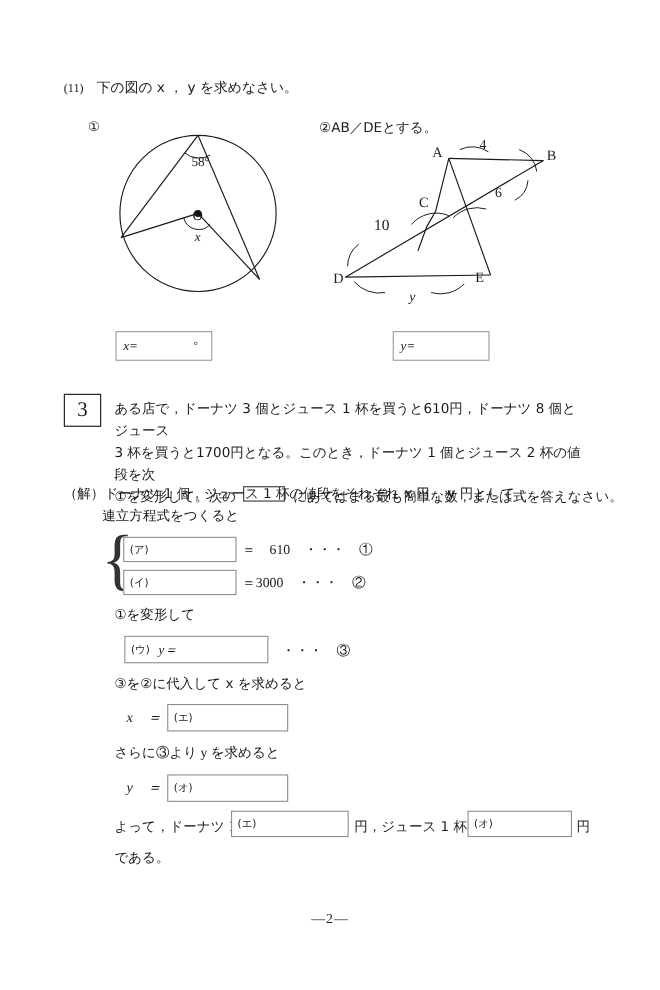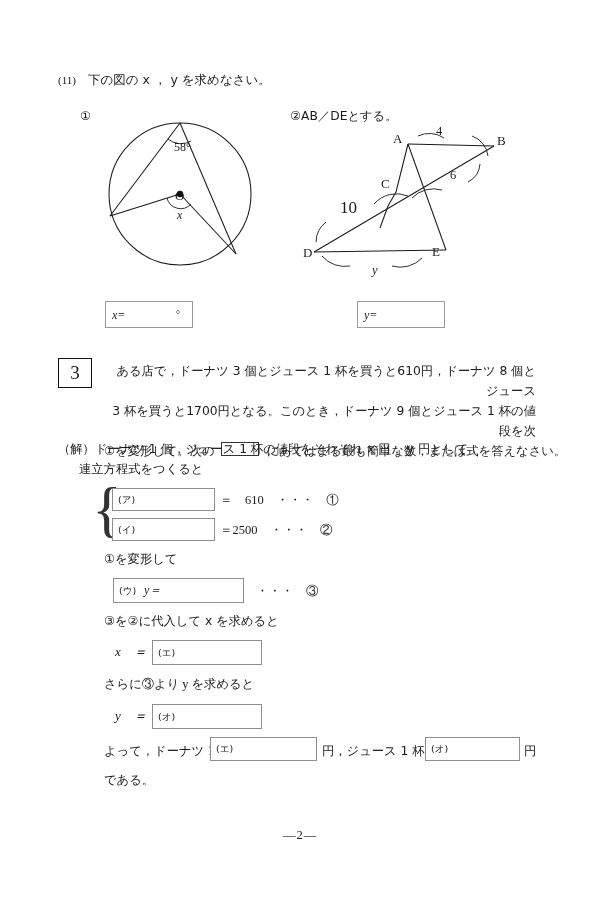--- a/index.html
+++ b/index.html
@@ -52,37 +52,37 @@
     border:1.4px solid #111;
     box-sizing:border-box;
     text-align:center;
     font-size:19px; line-height:28px;
     font-family:"Liberation Serif", serif;
   }
   #q3text {
     position:absolute; left:104px; top:362px; width:432px;
     font-size:12.3px; line-height:1.62;
     font-family:"DejaVu Sans", sans-serif;
-    text-align:right;
+    text-align:left;
   }
   .inlinebox {
     display:inline-block;
     width:36px; height:12px;
     border:1px solid #333;
     vertical-align:-1px;
     margin:0 3px;
   }
 
   
   #solhead {
     position:absolute; left:58px; top:440px; width:470px;
     font-size:12.3px; line-height:1.6;
     font-family:"DejaVu Sans", sans-serif;
   }
-  #solhead .l2 { margin-left:21px; }
+  #solhead .l2 { margin-left:35px; }
 
   .step {
     position:absolute;
     font-size:12.3px;
     font-family:"DejaVu Sans", sans-serif;
   }
 
   .brace {
     position:absolute;
     font-family:"Liberation Serif", serif;
@@ -198,37 +198,37 @@
   </div>
 
   <div class="abs lab" style="left:393px; top:131px; font-size:13px; font-family:'Liberation Serif',serif;">A</div>
   <div class="abs" style="left:497px; top:133px; font-size:13px; font-family:'Liberation Serif',serif;">B</div>
   <div class="abs" style="left:381px; top:176px; font-size:13px; font-family:'Liberation Serif',serif;">C</div>
   <div class="abs" style="left:303px; top:245px; font-size:13px; font-family:'Liberation Serif',serif;">D</div>
   <div class="abs" style="left:432px; top:244px; font-size:13px; font-family:'Liberation Serif',serif;">E</div>
 
   <div class="abs" style="left:436px; top:124px; font-size:12.5px; font-family:'Liberation Serif',serif;">4</div>
   <div class="abs" style="left:450px; top:168px; font-size:12.5px; font-family:'Liberation Serif',serif;">6</div>
-  <div class="abs" style="left:340px; top:198px; font-size:17px; font-family:'Liberation Serif',serif;">10</div>
+  <div class="abs" style="left:340px; top:198px; font-size:14px; font-family:'Liberation Serif',serif;">10</div>
   <div class="abs" style="left:372px; top:263px; font-size:12.5px; font-style:italic; font-family:'Liberation Serif',serif;">y</div>
 
   <div class="ansbox" style="left:105px; top:301px; width:88px; height:27px;">
     <span class="lbl mi">x=</span>
     <span class="deg">°</span>
   </div>
 
   <div class="ansbox" style="left:357px; top:301px; width:88px; height:27px;">
     <span class="lbl mi">y=</span>
   </div>
 
   <div id="qnum3">3</div>
 
   <div id="q3text">
     <div>ある店で，ドーナツ 3 個とジュース 1 杯を買うと610円，ドーナツ 8 個とジュース</div>
-    <div>3 杯を買うと1700円となる。このとき，ドーナツ 9 個とジュース 1 杯の値段を次</div>
+    <div>3 杯を買うと1700円となる。このとき，ドーナツ 1 個とジュース 2 杯の値段を次</div>
     <div class="nowrap">
       <span>①を変形して。次の</span>
       <span class="inlinebox"></span>
       <span>にあてはまる最も簡単な数，または式を答えなさい。</span>
     </div>
   </div>
 
   <div id="solhead">
     <div class="nowrap">
       <span>（解）</span><span>ドーナツ 1 個，ジュース 1 杯の値段をそれぞれ x 円， y 円として，</span>
@@ -239,21 +239,21 @@
   <div class="brace" style="left:92px; top:478px;">{</div>
 
   <div class="eqbox" style="left:112px; top:488px; width:103px; height:23px;">
     <span class="tag">(ア)</span>
   </div>
   <div class="eqrhs" style="left:220px; top:492px;">＝　610　・・・　①</div>
 
   <div class="eqbox" style="left:112px; top:518px; width:103px; height:23px;">
     <span class="tag">(イ)</span>
   </div>
-  <div class="eqrhs" style="left:220px; top:522px;">＝2500　・・・　②</div>
+  <div class="eqrhs" style="left:220px; top:522px;">＝3000　・・・　②</div>
 
   <div class="step" style="left:104px; top:551px;">①を変形して</div>
 
   <div class="eqbox" style="left:113px; top:578px; width:131px; height:25px;">
     <span class="tag">(ウ)</span>
     <span class="tag-y">y＝</span>
   </div>
   <div class="eqrhs" style="left:256px; top:583px;">・・・　③</div>
 
   <div class="step" style="left:104px; top:613px;">③を②に代入して x を求めると</div>

